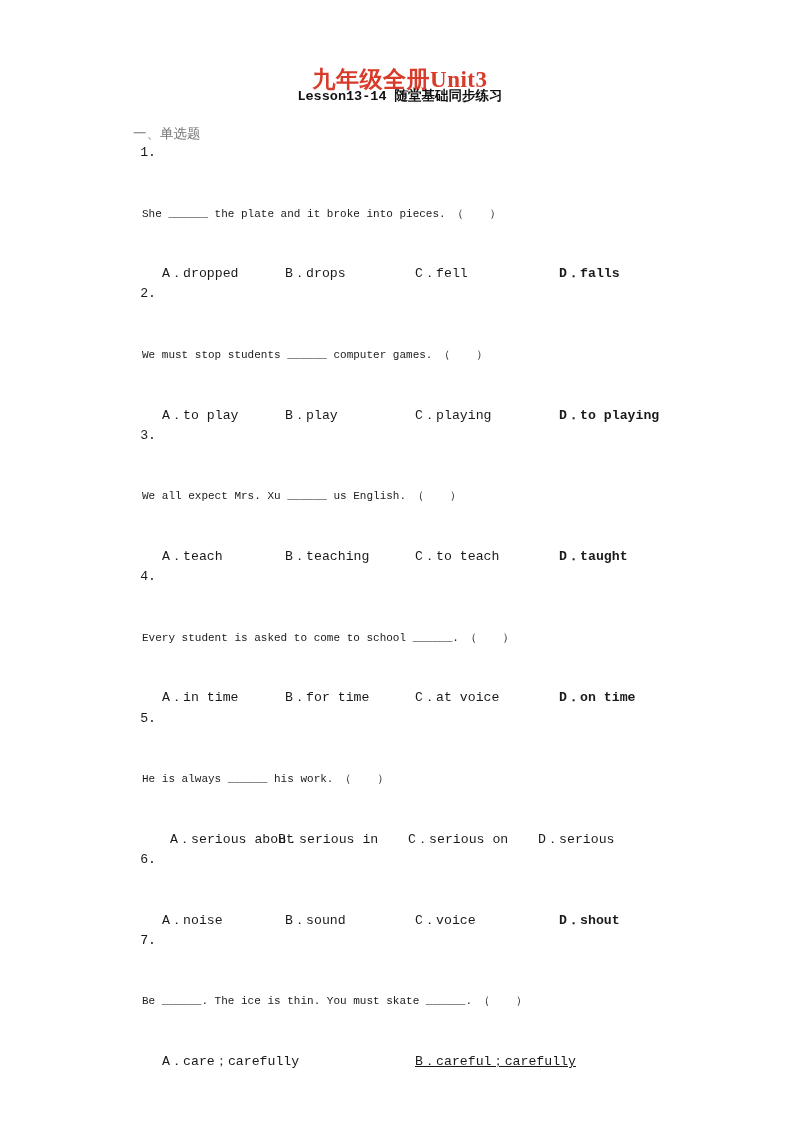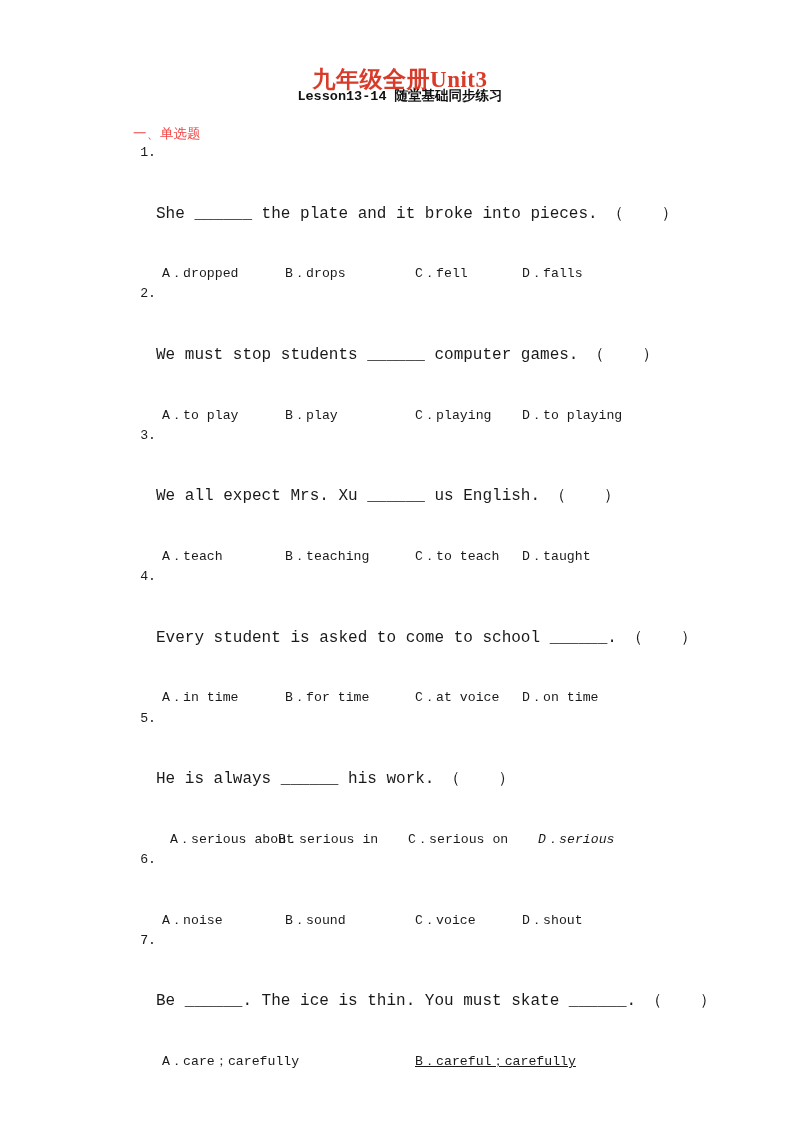--- a/index.html
+++ b/index.html
@@ -47,21 +47,21 @@
   }
   .content {
     position: absolute;
     left: 128px;
     top: 124px;
     width: 540px;
   }
   .section-head {
     font-family: "Liberation Serif", "DejaVu Serif", serif;
     font-size: 13.5px;
-    color: #ef4444;
+    color: #737373;
     line-height: 19px;
     margin: 0;
     padding-left: 5px;
   }
   .q-row {
     position: relative;
     line-height: 20.2px;
     font-size: 13.2px;
     min-height: 20.2px;
     white-space: pre;
@@ -69,46 +69,46 @@
   .q-num {
     position: absolute;
     left: 0;
     top: 0;
     width: 28px;
     text-align: right;
     font-size: 13.2px;
   }
   .q-text {
     display: block;
-    margin-left: 28px;
-    font-size: 16px;
+    margin-left: 14px;
+    font-size: 11px;
     white-space: pre;
   }
   .opt-row {
     position: relative;
     line-height: 20.2px;
     height: 20.2px;
     font-size: 13.2px;
     text-align: center;
   }
   .opt {
     position: absolute;
     top: 0;
     white-space: pre;
     font-size: 13.2px;
   }
   .opt-c4 .opt:nth-child(1) { left: 34px; }
   .opt-c4 .opt:nth-child(2) { left: 157px; }
   .opt-c4 .opt:nth-child(3) { left: 287px; }
-  .opt-c4 .opt:nth-child(4) { left: 394px; }
+  .opt-c4 .opt:nth-child(4) { left: 431px; font-weight: bold; }
 
   .opt-tight .opt:nth-child(1) { left: 42px; }
   .opt-tight .opt:nth-child(2) { left: 150px; }
   .opt-tight .opt:nth-child(3) { left: 280px; }
-  .opt-tight .opt:nth-child(4) { left: 410px; font-style: italic; }
+  .opt-tight .opt:nth-child(4) { left: 410px; }
 
   .opt-c2 .opt:nth-child(1) { left: 34px; }
   .opt-c2 .opt:nth-child(2) { left: 287px; text-decoration: underline; }
 </style>
 </head>
 <body>
 
 <div class="page">
 
   <div class="doc-title">九年级全册Unit3</div>

